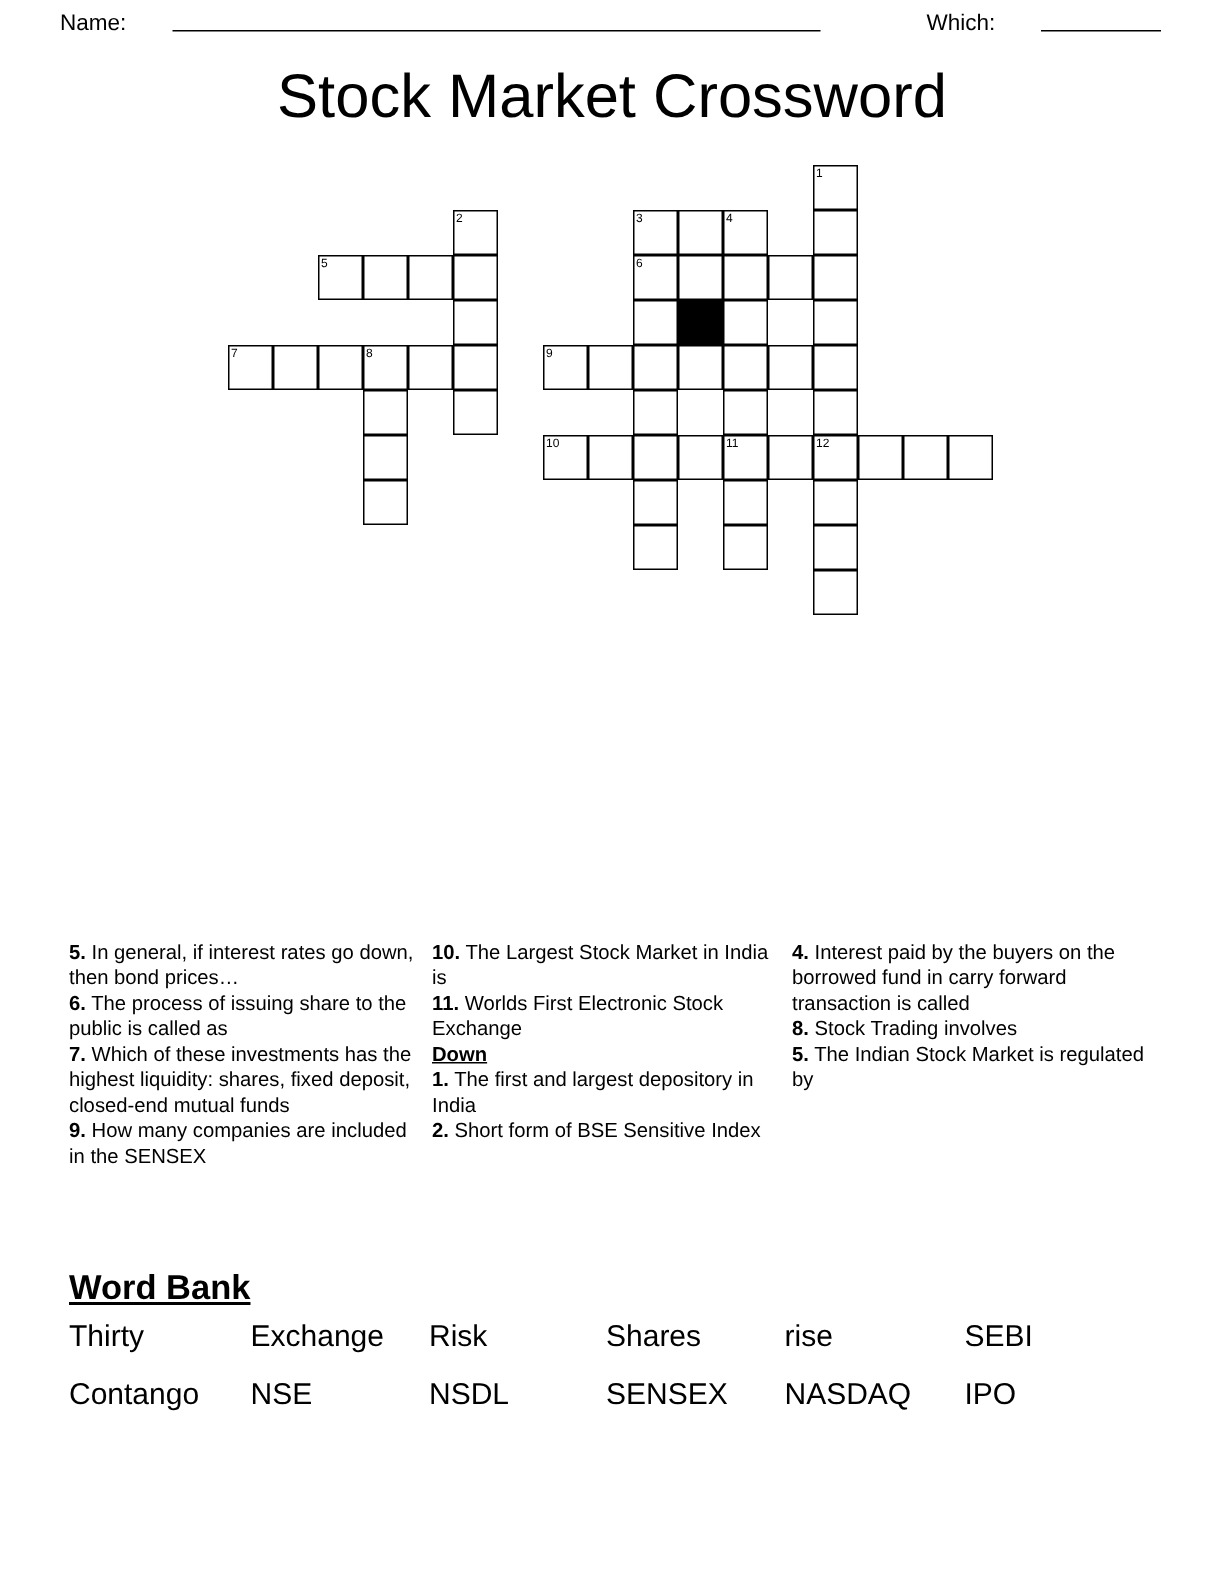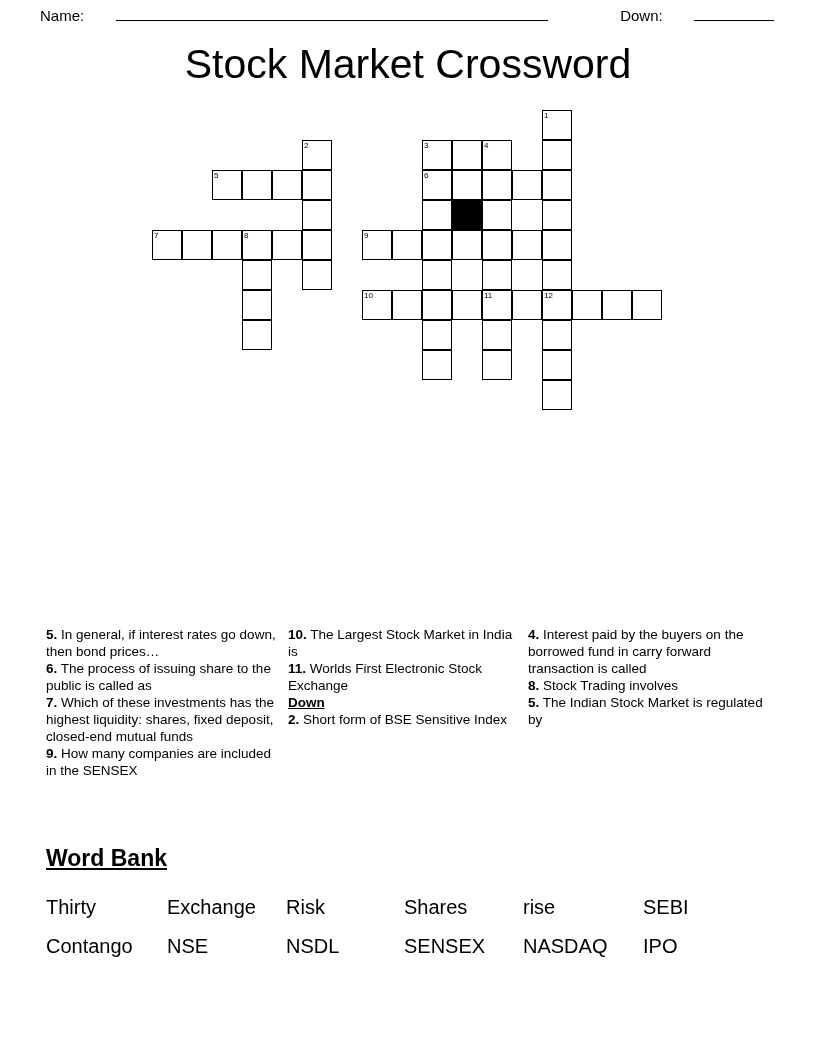--- a/index.html
+++ b/index.html
@@ -117,38 +117,38 @@
   #word-bank {
     position: absolute;
     left: 46px;
     top: 880px;
     width: 724px;
     font-size: 20px;
   }
   .wb-row {
     display: flex;
     height: 39px;
-    align-items: flex-end;
+    align-items: flex-start;
   }
   .wb-cell { flex: 0 0 auto; }
   .wb-w0 { width: 121px; }
   .wb-w1 { width: 119px; }
   .wb-w2 { width: 118px; }
   .wb-w3 { width: 119px; }
   .wb-w4 { width: 120px; }
   .wb-w5 { width: 120px; }
 </style>
 </head>
 <body>
 
 <div class="name-date-row">
   <span class="nd-label">Name:</span>
   <span class="nd-rule-long"></span>
   <span class="spacer-mid"></span>
-  <span class="nd-label">Down:</span>
+  <span class="nd-label">Which:</span>
   <span class="nd-rule-short"></span>
 </div>
 
 <div class="puzzle-title">Stock Market Crossword</div>
 
 <div id="grid-wrap">
     <div class="cell" style="left: 542px; top: 6px;">
       <span class="num">1</span>
     </div>
     <div class="cell" style="left: 542px; top: 36px;"></div>
@@ -237,20 +237,21 @@
     <p class="clue"><b>5.</b><span> In general, if interest rates go down, then bond prices…</span></p>
     <p class="clue"><b>6.</b><span> The process of issuing share to the public is called as</span></p>
     <p class="clue"><b>7.</b><span> Which of these investments has the highest liquidity: shares, fixed deposit, closed-end mutual funds</span></p>
     <p class="clue"><b>9.</b><span> How many companies are included in the SENSEX</span></p>
   </div>
 
   <div class="clue-col c2">
     <p class="clue"><b>10.</b><span> The Largest Stock Market in India is</span></p>
     <p class="clue"><b>11.</b><span> Worlds First Electronic Stock Exchange</span></p>
     <div class="clue-heading">Down</div>
+    <p class="clue"><b>1.</b><span> The first and largest depository in India</span></p>
     <p class="clue"><b>2.</b><span> Short form of BSE Sensitive Index</span></p>
   </div>
 
   <div class="clue-col c3">
     <p class="clue"><b>4.</b><span> Interest paid by the buyers on the borrowed fund in carry forward transaction is called</span></p>
     <p class="clue"><b>8.</b><span> Stock Trading involves</span></p>
     <p class="clue"><b>5.</b><span> The Indian Stock Market is regulated by</span></p>
   </div>
 
 </div>

